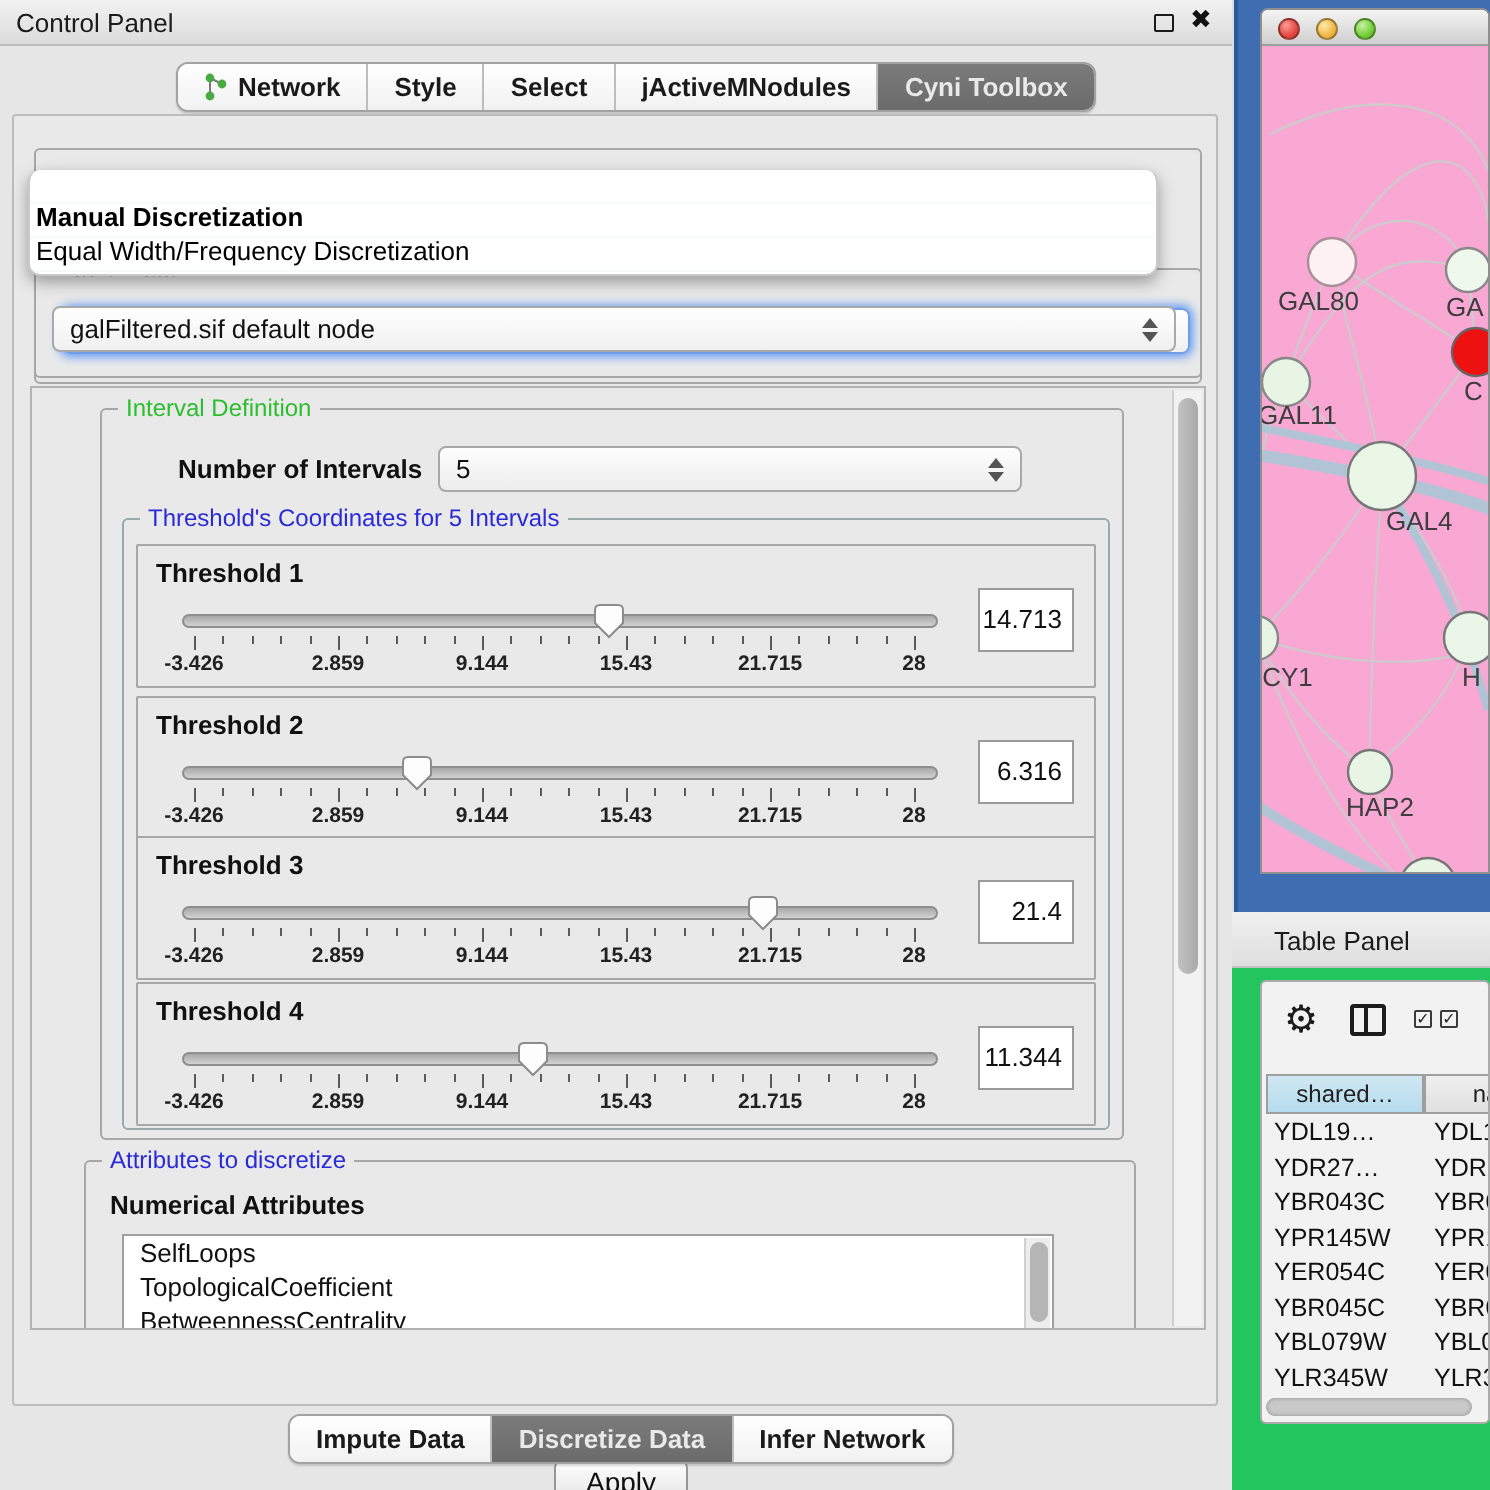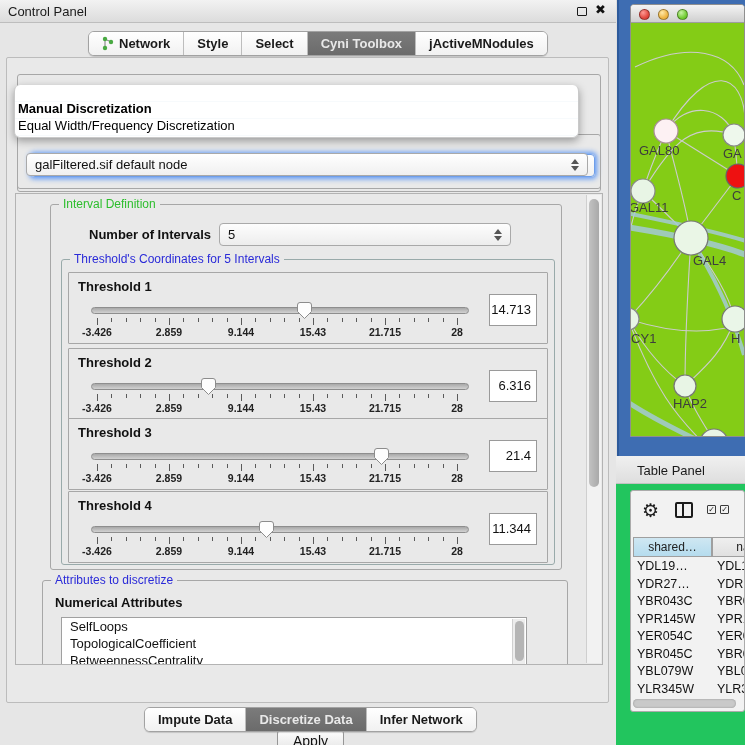--- a/index.html
+++ b/index.html
@@ -69,21 +69,21 @@
   #apply-btn { left:270px; top:671px; width:67px; height:24px; background:linear-gradient(#ffffff,#e3e3e3); border:1px solid #969696; border-radius:5px; font-size:14px; text-align:center; line-height:22px; cursor:default; }
 
   
   #net-frame { left:617px; top:0; width:128px; height:456px; background:#3e6db2; border-left:2px solid #2d5globe; border-left:2px solid #2d5a9b; }
   #net-window { left:630px; top:4px; width:115px; height:433px; background:#fff; border:1px solid #8f8f8f; border-radius:4px 4px 0 0; overflow:hidden; }
   #net-titlebar { position:absolute; left:0; top:0; right:0; height:18px; background:linear-gradient(#f4f4f4,#cfcfcf); border-bottom:1px solid #9e9e9e; }
   .tl { position:absolute; top:4px; width:11px; height:11px; border-radius:50%; border:1px solid rgba(0,0,0,.35); }
   #tl-red { left:8px; background:radial-gradient(circle at 35% 30%, #ff9a94, #e0443c 65%); }
   #tl-yellow { left:27px; background:radial-gradient(circle at 35% 30%, #ffe9a8, #eeb33f 65%); }
   #tl-green { left:46px; background:radial-gradient(circle at 35% 30%, #c6f2a3, #6fcb2f 65%); }
-  #net-canvas { position:absolute; left:0; top:18px; width:113px; height:414px; background:#84cc16; }
+  #net-canvas { position:absolute; left:0; top:18px; width:113px; height:414px; background:#f9a8d4; }
 
   #table-panel-area { left:616px; top:456px; width:129px; height:323px; background:#22c55e; }
   #tp-header { position:absolute; left:0; top:0; width:129px; height:28px; background:linear-gradient(#f0f0f0,#dedede); border-bottom:1px solid #c2c2c2; }
   #tp-title { position:absolute; left:21px; top:7px; font-size:13px; color:#1a1a1a; }
   #tp-box { position:absolute; left:14px; top:34px; width:115px; height:222px; background:#f2f2f2; border:1px solid #ababab; border-radius:3px; overflow:hidden; }
   #tp-toolbar { position:absolute; left:0; top:0; right:0; height:40px; }
   #gear-icon { position:absolute; left:11px; top:8px; font-size:19px; color:#1c1c1c; }
   #col-icon { position:absolute; left:44px; top:11px; width:18px; height:16px; border:2px solid #1c1c1c; border-radius:2px; }
   #col-icon:before { content:""; position:absolute; left:5px; top:0; width:2px; height:12px; background:#1c1c1c; }
   .mini-check { position:absolute; top:14px; width:9px; height:9px; border:1.4px solid #3a3a3a; border-radius:1px; font-size:8px; line-height:8px; text-align:center; color:#222; }
@@ -118,25 +118,25 @@
             <circle cx="9" cy="6" r="2.2" fill="#49a942"></circle>
           </svg>
           <span>Network</span>
         </div>
         <div class="seg">
           <span>Style</span>
         </div>
         <div class="seg">
           <span>Select</span>
         </div>
+        <div class="seg">
+          <span>jActiveMNodules</span>
+        </div>
         <div class="seg sel">
           <span>Cyni Toolbox</span>
-        </div>
-        <div class="seg">
-          <span>jActiveMNodules</span>
         </div>
       </div>
     </div>
 
   <div id="cp-content" class="abs">
 
     <div class="groupbox" style="left:10px; top:16px; width:584px; height:115px;">
       <span class="grouptitle gt-gray">Discretization Algorithm</span>
     </div>
     <div id="algo-combo" class="combo">

